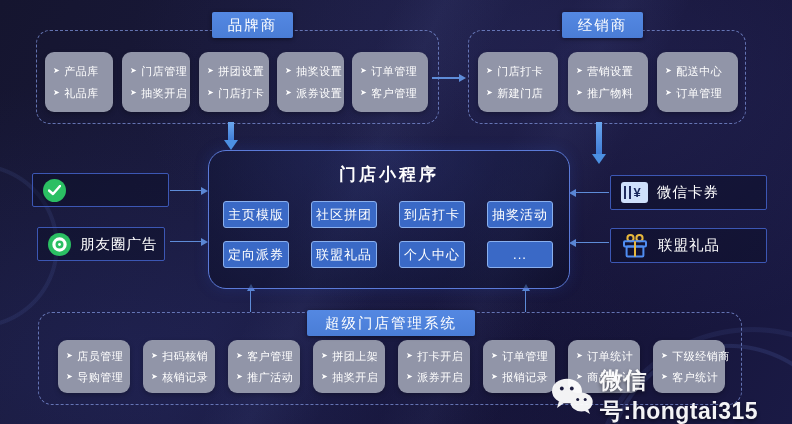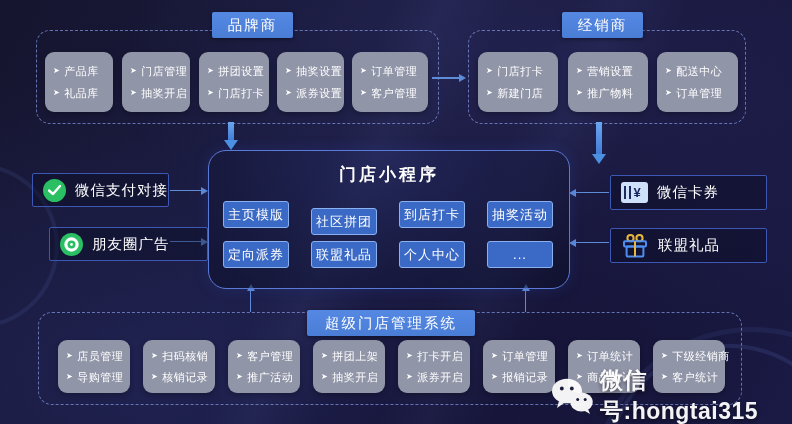--- a/index.html
+++ b/index.html
@@ -183,38 +183,37 @@
   <div class="ha r thin" style="left:170px;top:190px;width:31px"></div>
   <div class="ha r thin" style="left:170px;top:241px;width:31px"></div>
   <div class="ha l thin" style="left:576px;top:192px;width:33px"></div>
   <div class="ha l thin" style="left:576px;top:242px;width:33px"></div>
   <div class="ua" style="left:250px;top:291px;height:21px"></div>
   <div class="ua" style="left:525px;top:291px;height:21px"></div>
 
   <div class="panel">
     <div class="panel-title">门店小程序</div>
     <div class="cbtn" style="left:14px;top:50px">主页模版</div>
-    <div class="cbtn" style="left:102px;top:57px">社区拼团</div>
+    <div class="cbtn" style="left:102px;top:50px">社区拼团</div>
     <div class="cbtn" style="left:190px;top:50px">到店打卡</div>
     <div class="cbtn" style="left:278px;top:50px">抽奖活动</div>
     <div class="cbtn" style="left:14px;top:90px">定向派券</div>
     <div class="cbtn" style="left:102px;top:90px">联盟礼品</div>
     <div class="cbtn" style="left:190px;top:90px">个人中心</div>
     <div class="cbtn" style="left:278px;top:90px">...</div>
   </div>
 
   <div class="conn" style="left:32px;top:173px;width:137px;height:34px">
     <span class="icirc">
       <svg width="13" height="11" viewBox="0 0 13 11">
           <path d="M1 5.5 L5 9 L12 1" fill="none" stroke="#fff" stroke-width="2.4" stroke-linecap="round" stroke-linejoin="round"></path>
         </svg>
     </span>
-    <span>微信支付对接</span>
-  </div>
-  <div class="conn" style="left:49px;top:227px;width:159px;height:34px">
+  </div>
+  <div class="conn" style="left:37px;top:227px;width:128px;height:34px">
     <span class="icirc">
       <svg width="17" height="17" viewBox="0 0 17 17">
         <circle cx="8.5" cy="8.5" r="5.6" fill="none" stroke="#fff" stroke-width="3.2"></circle>
         <circle cx="8.5" cy="8.5" r="1.4" fill="#fff"></circle>
       </svg>
     </span>
     <span>朋友圈广告</span>
   </div>
 
   <div class="conn" style="left:610px;top:175px;width:157px;height:35px">

